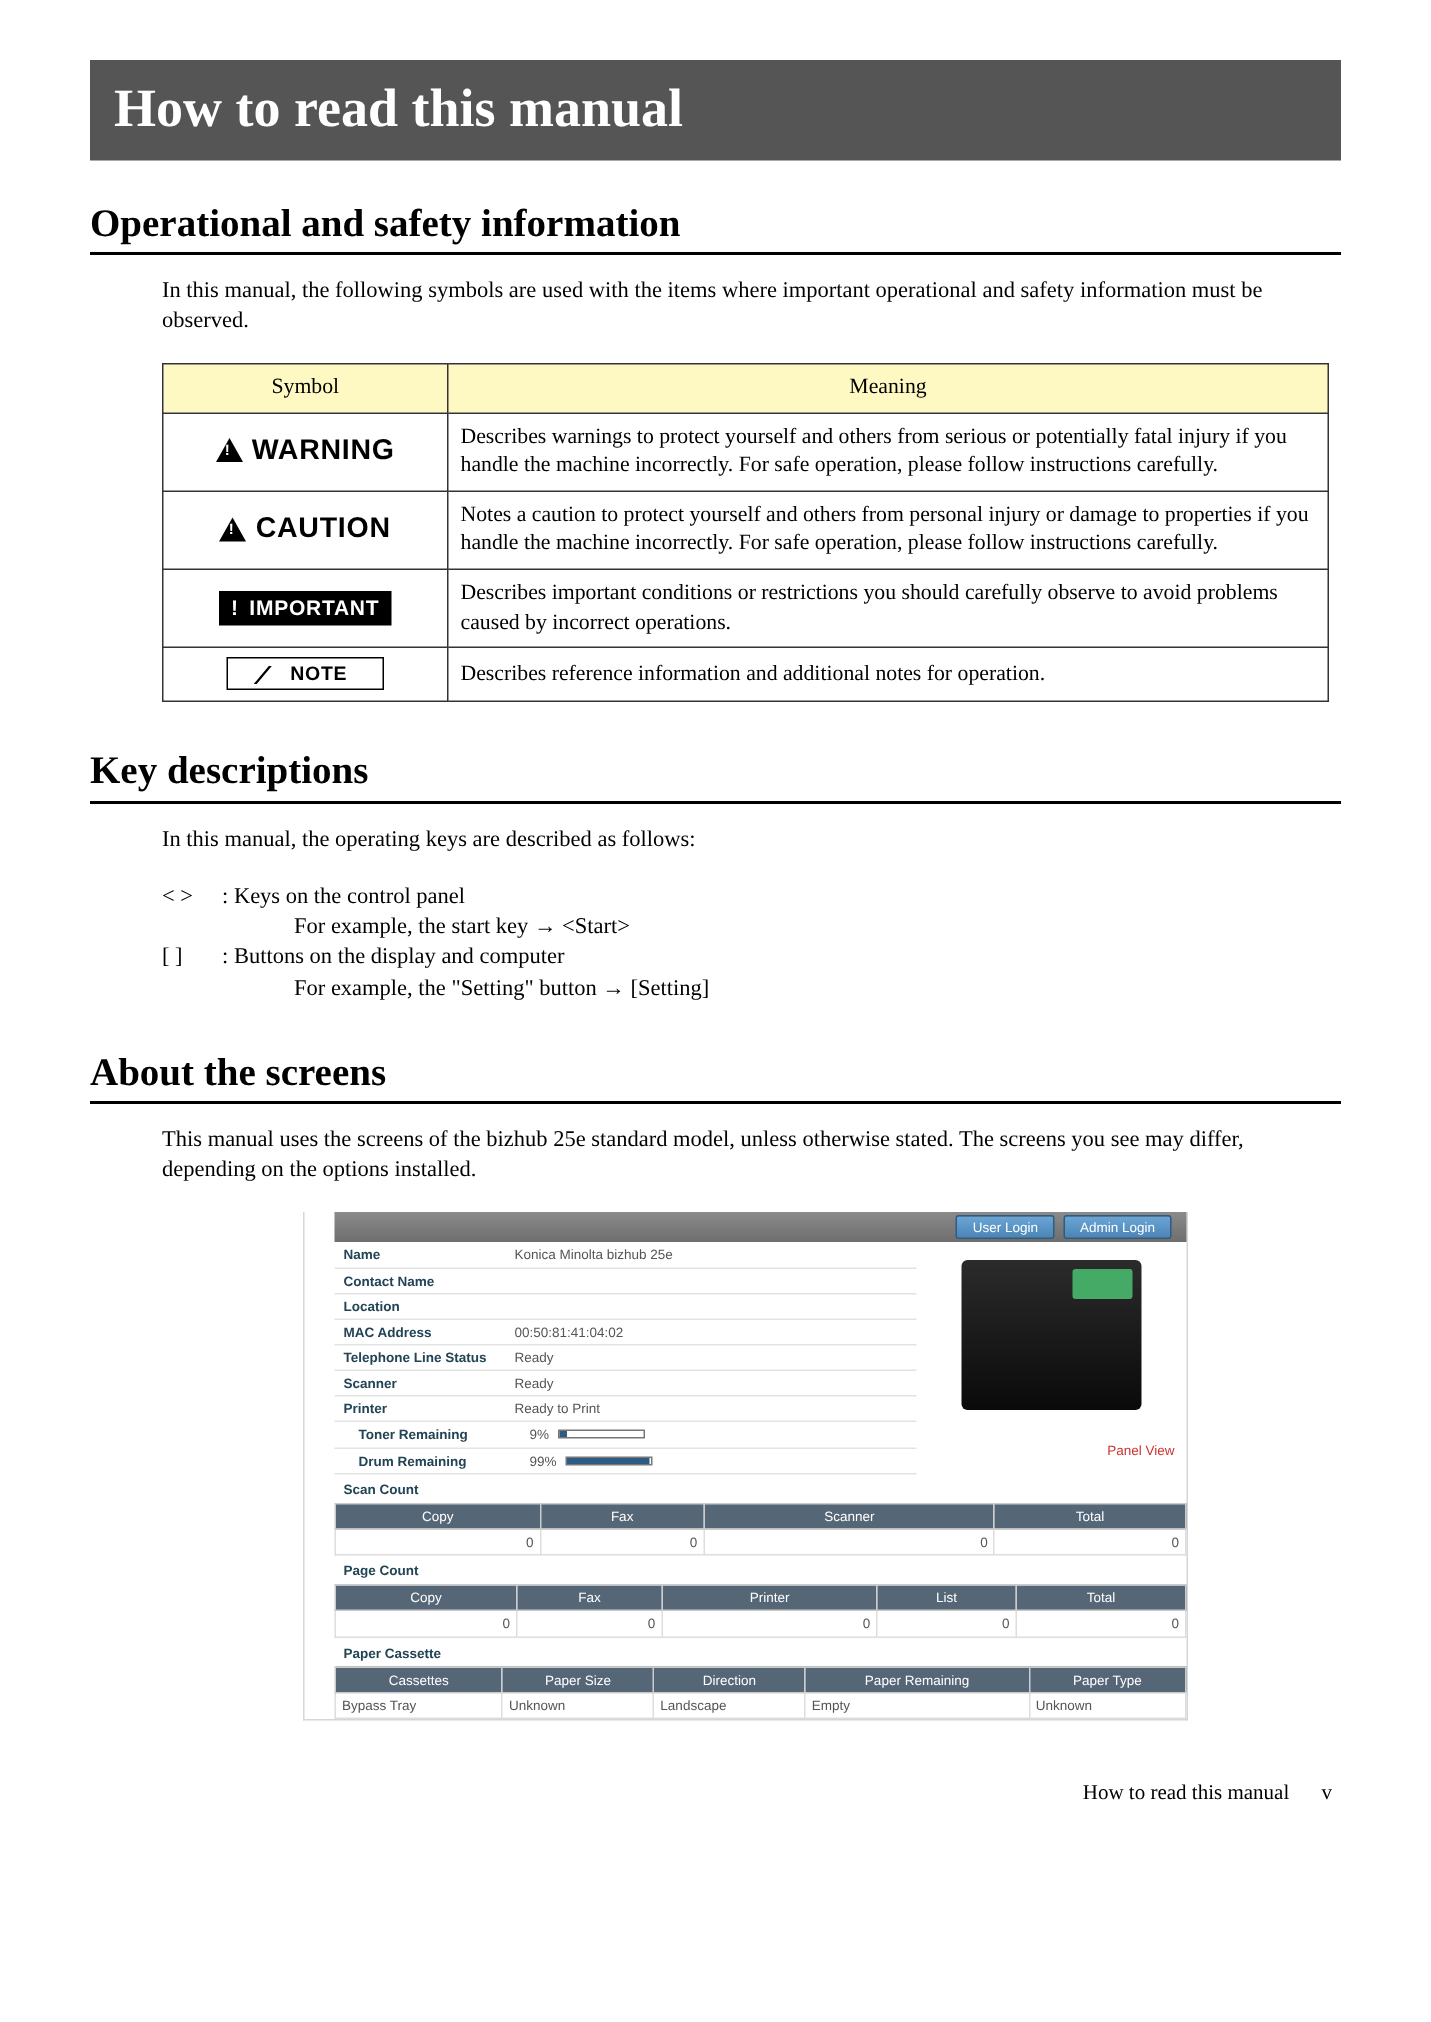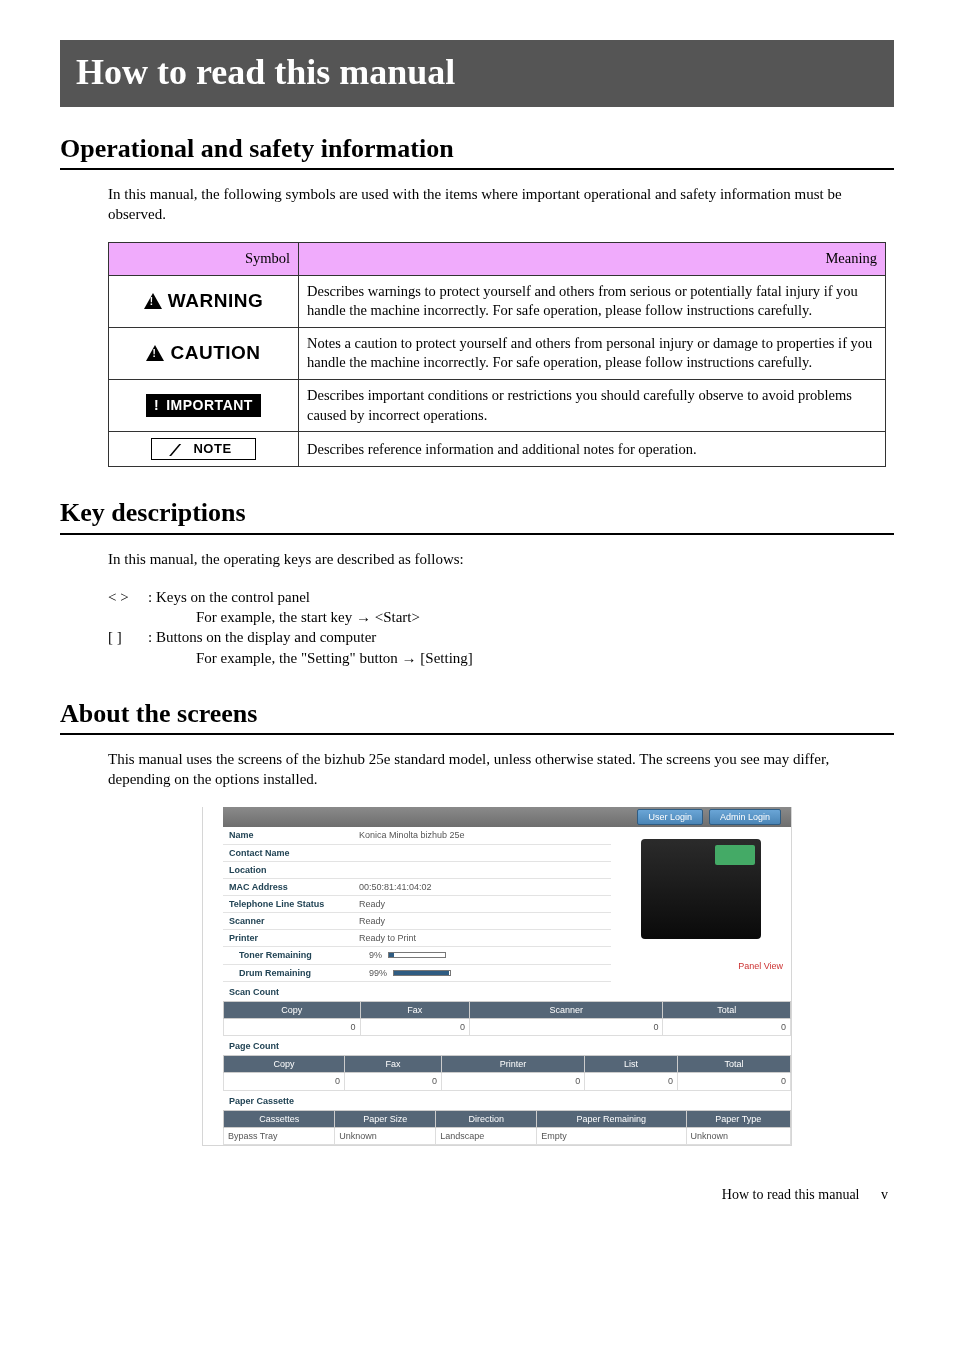--- a/index.html
+++ b/index.html
@@ -44,23 +44,23 @@
     margin-top: 12px;
     margin-bottom: 6px;
   }
   table.symbols th, table.symbols td {
     border: 1px solid #333;
     padding: 6px 8px;
     vertical-align: middle;
     font-size: 14.5px;
   }
   table.symbols th {
-    background: #f0abfc;
+    background: #fef9c3;
     font-weight: normal;
-    text-align: right;
+    text-align: center;
   }
   td.sym { width: 190px; text-align: center; }
   .sym-label {
     display: inline-flex;
     align-items: center;
     gap: 4px;
     font-family: Arial, Helvetica, sans-serif;
     font-weight: bold;
     font-size: 19px;
     letter-spacing: 0.5px;
@@ -144,21 +144,21 @@
   .shot-body { display:flex; }
   .info-col { flex: 1; }
   .info-row {
     display:flex;
     border-bottom: 1px solid #e3e3e3;
     padding: 2px 6px;
     align-items: center;
     min-height: 16px;
   }
   .info-row.sub { padding-left: 16px; }
-  .info-label { width: 130px; color:#245; font-weight: bold; font-size:9px; }
+  .info-label { width: 114px; color:#245; font-weight: bold; font-size:9px; }
   .info-val { color:#555; font-size:9px; }
   .bar { display:inline-block; width:58px; height:6px; border:1px solid #777; background:#fff; margin-left:6px; position:relative; }
   .bar .fill { position:absolute; left:0; top:0; bottom:0; background:#2f5c82; }
   .img-col {
     width: 180px;
     padding: 8px 8px 4px 8px;
     text-align: right;
   }
   .printer-img {
     width: 120px; height: 100px;

